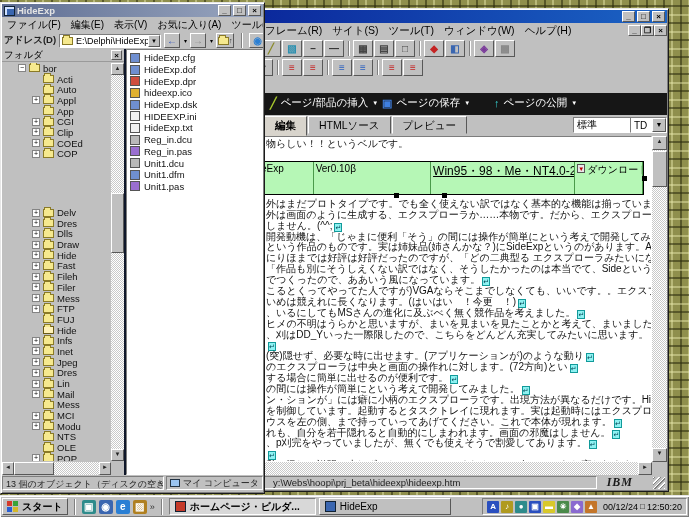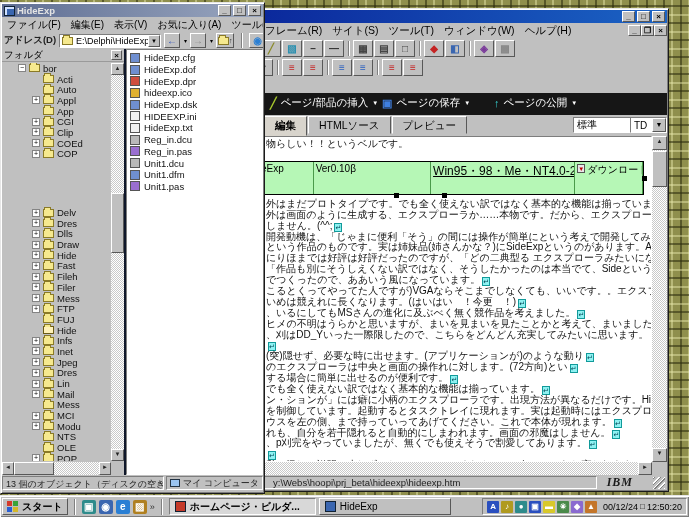--- a/index.html
+++ b/index.html
@@ -198,21 +198,21 @@
               <div class="docline" style="margin-left: 23px;"><span>でつくったので、ああいう風になっています。</span><span class="brmark">↵</span></div>
               <div class="docline" style="margin-left: 23px;"><span>こるとくってやってた人ですが)VGAならそこまでしなくても、いいです。。エクスプローラほどとしてもつか気</span></div>
               <div class="docline" style="margin-left: 23px;"><span>いめは競えれに長くなります。(はいはい　！今更　！)</span><span class="brmark">↵</span></div>
               <div class="docline" style="margin-left: 23px;"><span>、いるにしてもMSさんの進化に及ぶべく無く競作品を考えました。</span><span class="brmark">↵</span></div>
               <div class="docline" style="margin-left: 23px;"><span>ヒメの不明はうらかと思いますが、まいを見まいを見たことかと考えて、まいました。(汗</span></div>
               <div class="docline" style="margin-left: 23px;"><span>、刈はDD_Yいった一際限したので、こちらをどんどん充実してみたいに思います。</span><span class="brmark">↵</span></div>
               <div class="docline" style="margin-left: 23px;"><span></span><span class="brmark">↵</span></div>
               <div class="docline" style="margin-left: 23px;"><span>(突)隠せず、必要な時に出せます。(アプリケーションが)のような動り</span><span class="brmark">↵</span></div>
               <div class="docline" style="margin-left: 23px;"><span>のエクスプローラは中央と画面の操作れに対します。(72方向)とい</span><span class="brmark">↵</span></div>
               <div class="docline" style="margin-left: 23px;"><span>する場合に簡単に出せるのが便利です。</span><span class="brmark">↵</span></div>
-              <div class="docline" style="margin-left: 23px;"><span>でも全く使えない訳ではなく基本的な機能は揃っています。</span><span class="brmark">↵</span></div>
+              <div class="docline" style="margin-left: 23px;"><span>の間には操作が簡単にという考えで開発してみました。</span><span class="brmark">↵</span></div>
               <div class="docline" style="margin-left: 23px;"><span>ン・ションが」には癖に小柄のエクスプローラです。出現方法が異なるだけです。HideEっょよりローンの出現</span></div>
               <div class="docline" style="margin-left: 23px;"><span>を制御しています。起動するとタスクトレイに現れます。実は起動時にはエクスプローラは隠れています。マ</span></div>
               <div class="docline" style="margin-left: 23px;"><span>ウスを左の側、まで持っていってあげてください。これで本体が現れます。</span><span class="brmark">↵</span></div>
               <div class="docline" style="margin-left: 23px;"><span>れも、自分を若干隠れると自動的にしまわれます。画面の邪魔はしません。</span><span class="brmark">↵</span></div>
               <div class="docline" style="margin-left: 23px;"><span>、p刈完をやっていましたが、無くでも使えそうで割愛してあります。</span><span class="brmark">↵</span></div>
               <div class="docline" style="margin-left: 23px;"><span></span><span class="brmark">↵</span></div>
               <div class="docline" style="margin-left: 23px;"><span>私の怪しい説明で少しずつわかっていってください。一句にかぶれし言われます（＾；！</span></div>
             </div>
         </div>
       </div>

